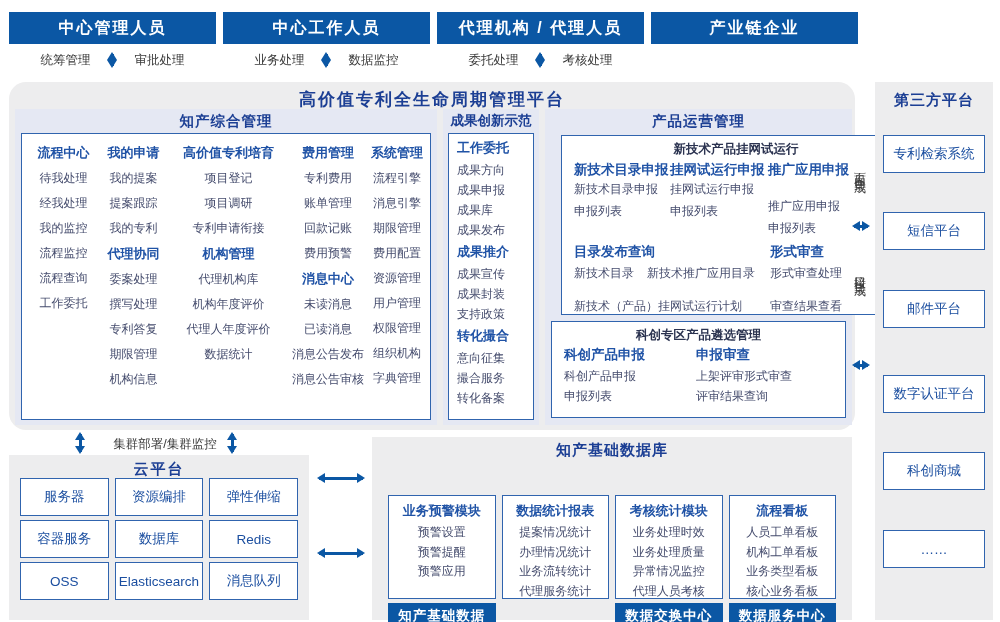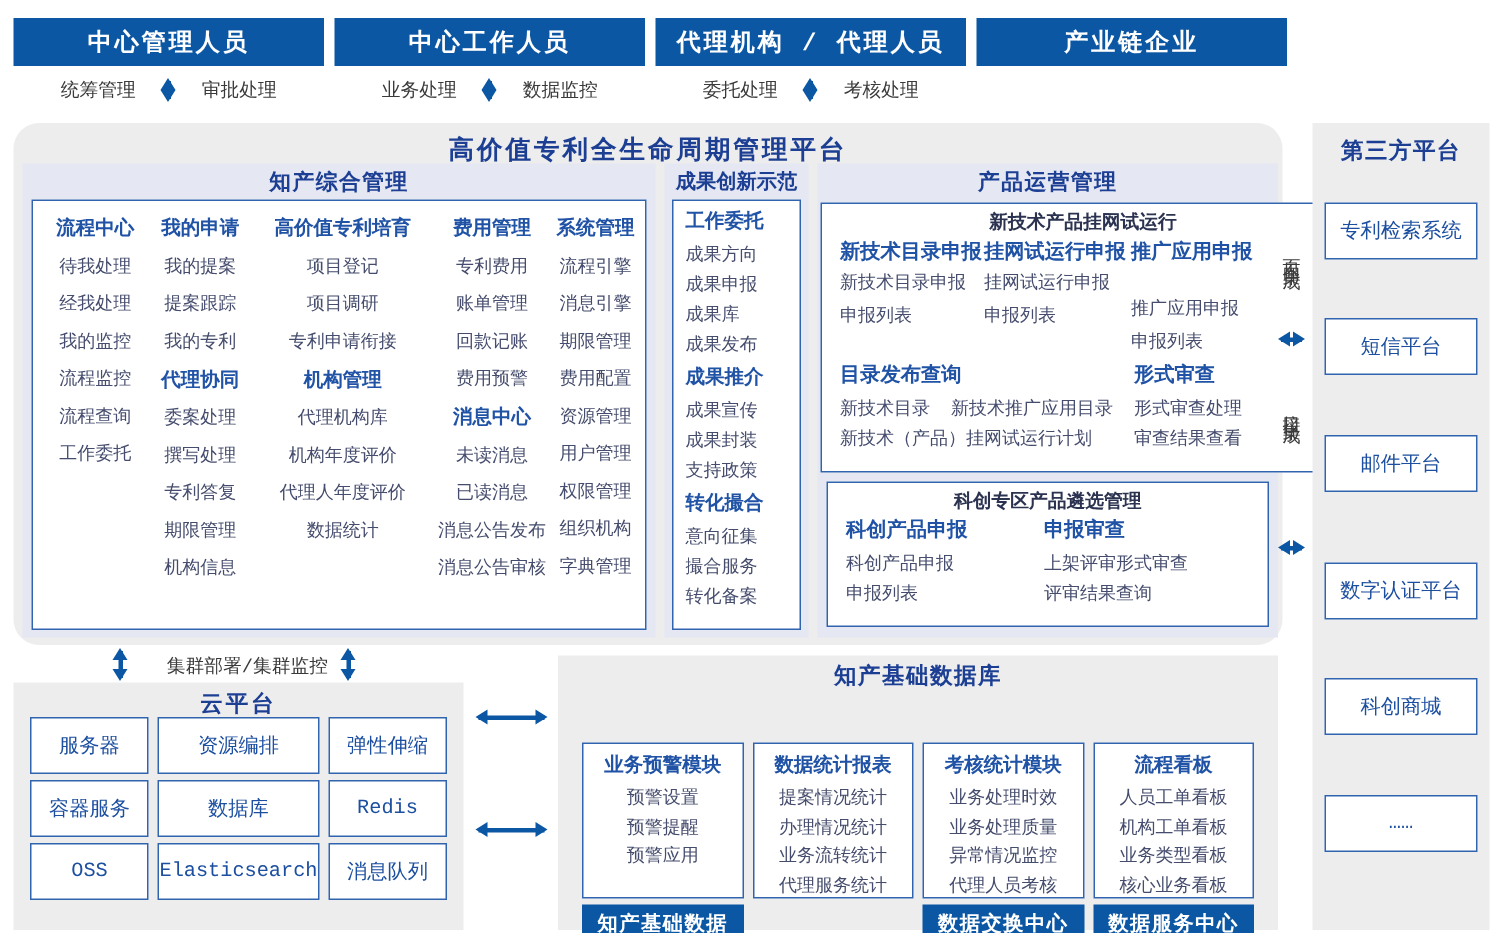--- a/index.html
+++ b/index.html
@@ -8,21 +8,21 @@
     --title:#1c3f94;
     --ghead:#2053a6;
     --item:#454c6d;
     --gray:#3a3a3a;
     --panel:#ededee;
     --section:#e5e8f3;
   }
   *{margin:0;padding:0;box-sizing:border-box;}
   body{background:#fff;}
   .page{position:relative;width:1000px;height:622px;background:#fff;
-        font-family:Liberation Mono, monospace;overflow:hidden;}
+        font-family:Liberation Sans, sans-serif;overflow:hidden;}
 
   
   .role{position:absolute;top:12px;width:207px;}
   .role-bar{height:32px;background:var(--blue);color:#fff;font-weight:bold;font-size:16px;
             letter-spacing:2px;display:flex;align-items:center;justify-content:center;}
   .role-sub{margin-top:4px;height:24px;display:flex;align-items:center;justify-content:center;
             gap:16px;font-size:12.5px;color:var(--gray);}
 
   
   .arr-v{position:absolute;width:12px;}
@@ -57,29 +57,29 @@
   .g-item{font-size:12px;color:var(--item);line-height:25px;white-space:nowrap;}
 
   
   .s2{left:434px;width:96px;}
   .s2 .wbox{position:absolute;left:5px;right:5px;top:24px;bottom:5px;padding:2px 0 0 8px;}
   .s2 .group-h{line-height:24px;}
   .s2 .g-item{line-height:20px;}
 
   
   .s3{left:536px;width:307px;}
-  .s3 .b1{position:absolute;left:2px;width:350px;top:26px;height:180px;}
+  .s3 .b1{position:absolute;left:16px;width:350px;top:26px;height:180px;}
   .s3 .b2{position:absolute;left:6px;width:295px;top:212px;height:97px;}
   .b-title{text-align:center;font-size:12.5px;font-weight:bold;color:#2b3350;padding-top:5px;line-height:16px;}
   .prow{display:flex;padding:4px 10px 0 12px;}
   .pcol-h{font-size:13.5px;font-weight:bold;color:var(--ghead);line-height:17px;}
   .p-item{font-size:12px;color:var(--item);line-height:22px;white-space:nowrap;}
   .pc1{width:96px;}.pc2{width:98px;}.pc3{flex:1;}
   .qc1{width:196px;}.qc2{flex:1;}
-  .wrap-items{display:flex;flex-wrap:wrap;column-gap:14px;row-gap:0;}
+  .wrap-items{display:flex;flex-wrap:wrap;column-gap:14px;row-gap:0;gap:13px;}
   .wrap-items .p-item{line-height:20px;}
   .b2row{display:flex;padding:1px 10px 0 12px;}
   .bc1{width:132px;}.bc2{flex:1;}
   .b2row .p-item{line-height:20px;}
   .b2row .pcol-h{line-height:22px;}
 
   
   .int-label{position:absolute;left:851px;writing-mode:vertical-rl;text-orientation:upright;
              font-size:12px;color:var(--gray);letter-spacing:3px;}
 

